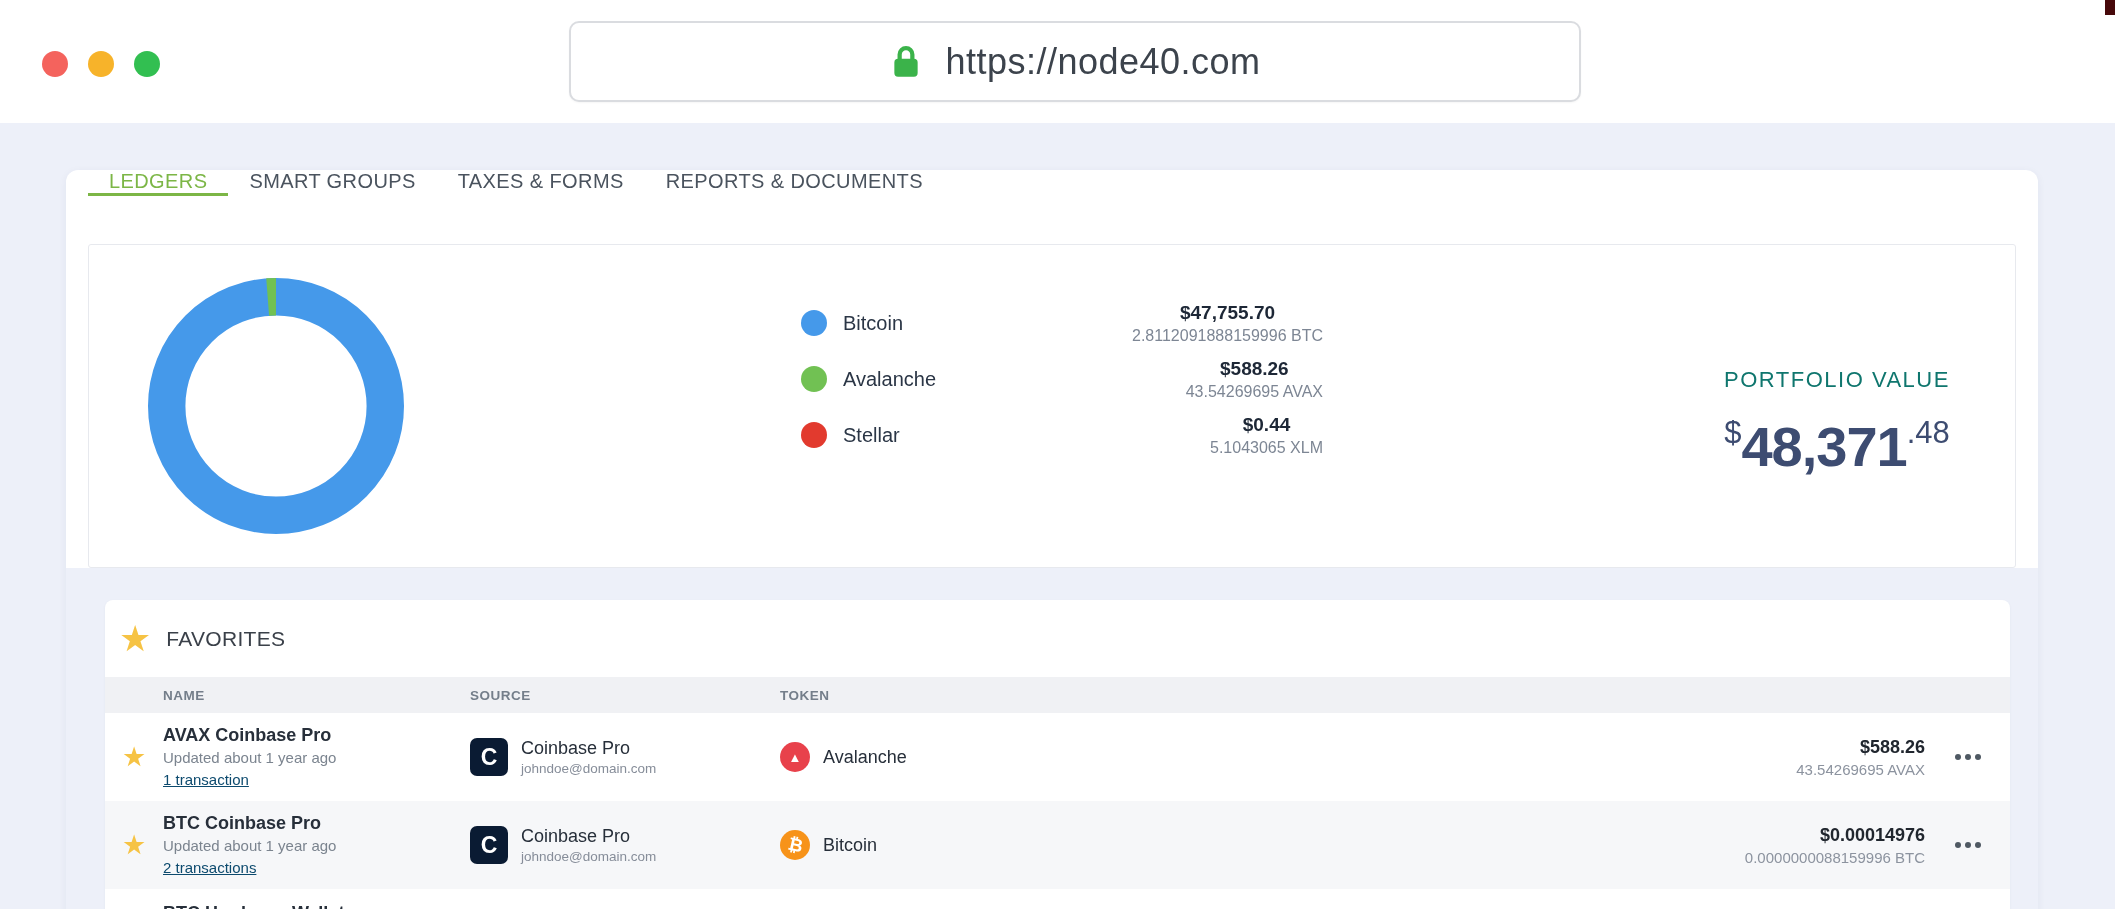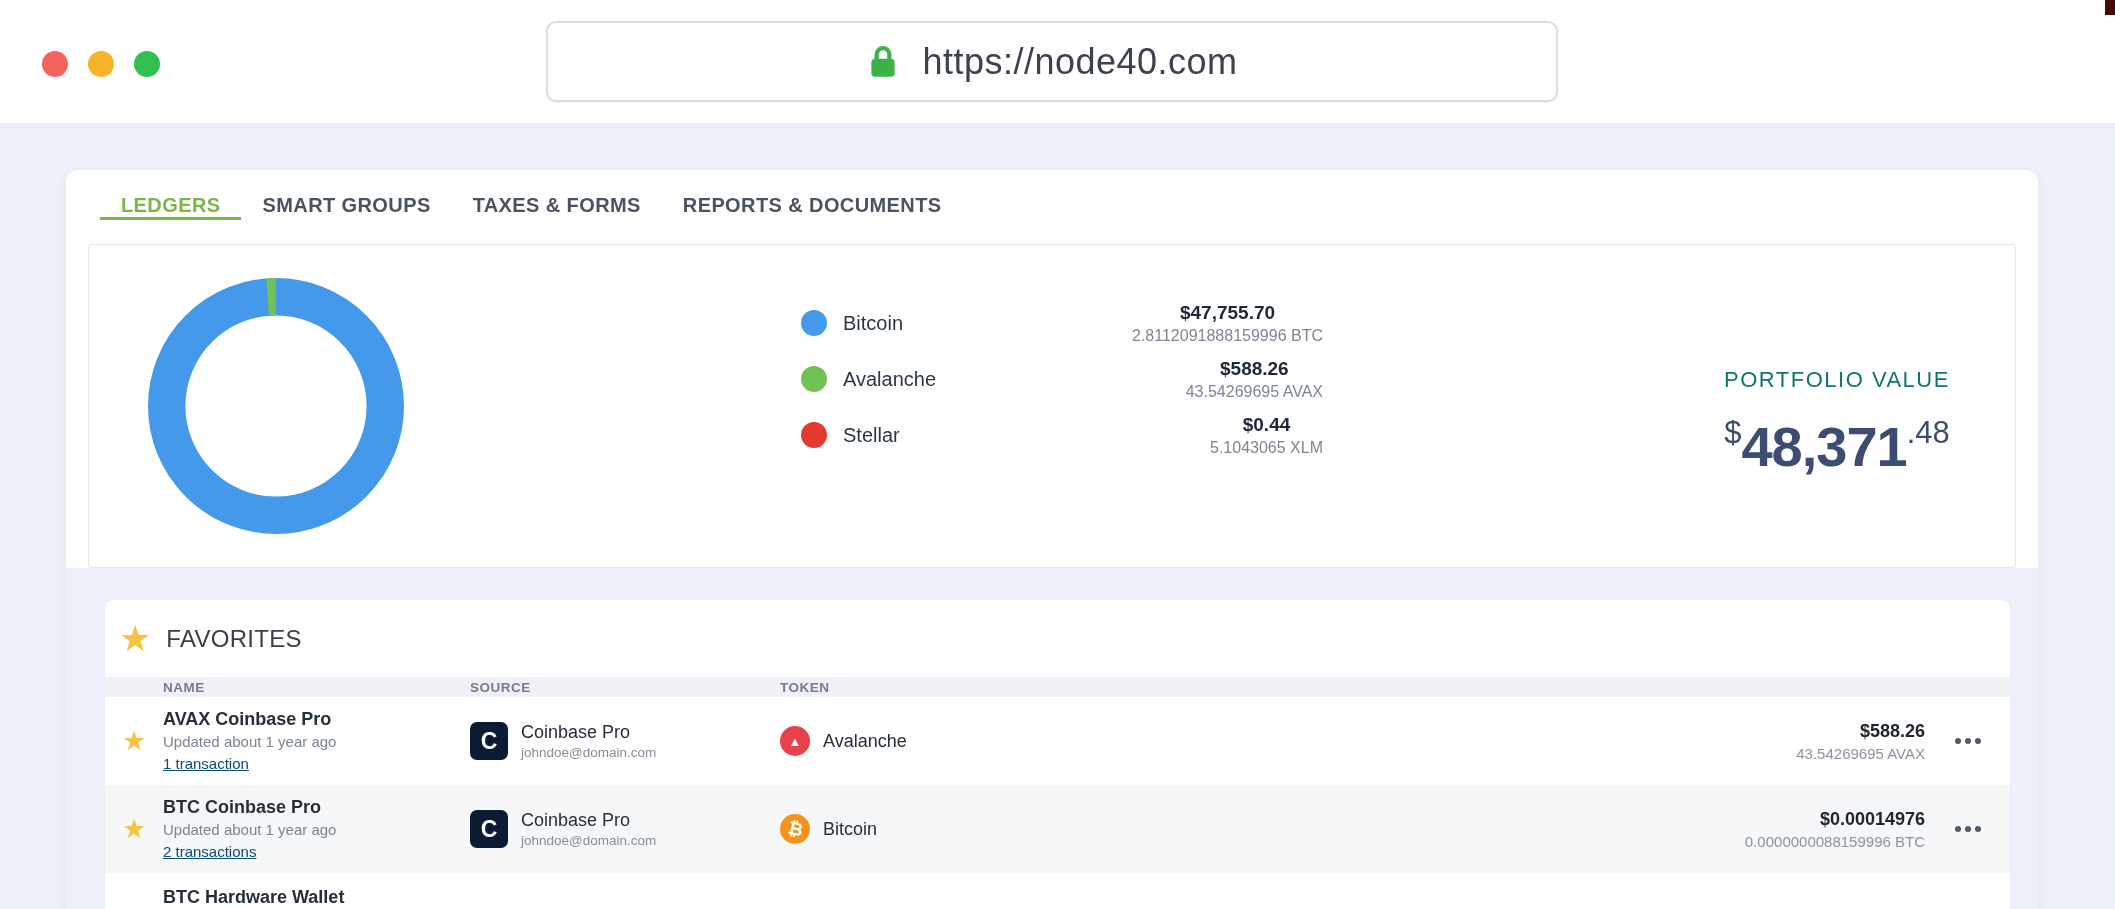--- a/index.html
+++ b/index.html
@@ -6,33 +6,33 @@
   html,body { width:2115px; height:909px; overflow:hidden; }
   body { font-family:"Liberation Sans", sans-serif; background:#edf0f9; position:relative; }
 
   
   .browser-header { position:absolute; top:0; left:0; width:2115px; height:123px; background:#ffffff; }
   .traffic { position:absolute; top:51px; left:42px; display:flex; gap:20px; }
   .light { width:26px; height:26px; border-radius:50%; }
   .light.red { background:#f4635d; }
   .light.yellow { background:#f7b32a; }
   .light.green { background:#32bf51; }
-  .url-bar { position:absolute; left:546px; top:21px; width:1012px; height:81px; background:#fff;
+  .url-bar { position:absolute; left:569px; top:21px; width:1012px; height:81px; background:#fff;
              border:2px solid #dadce0; border-radius:10px; display:flex; align-items:center;
              justify-content:center; gap:22px; box-shadow:0 1px 2px rgba(0,0,0,.04); }
   .url-text { font-size:36px; color:#3c434c; letter-spacing:.5px; }
   .corner-artifact { position:absolute; top:0; right:0; width:10px; height:15px; background:#47080a; }
 
   
   .page-bg { position:absolute; top:123px; left:0; width:2115px; height:786px; background:#edf0f9; }
   .card { position:absolute; left:66px; top:170px; width:1972px; height:900px; background:#ffffff;
           border-radius:12px; box-shadow:0 2px 8px rgba(40,50,80,.06); overflow:hidden; }
 
   
-  .tabs { display:flex; height:74px; padding-left:34px; align-items:center;font-weight:bold; }
+  .tabs { display:flex; height:74px; padding-left:22px; align-items:flex-start; }
   .tab { display:flex; align-items:center; padding:0 21px; font-size:20px; letter-spacing:.4px;
          color:#4a535e; cursor:pointer; border-bottom:3px solid transparent; }
   .tab.active { color:#7cb646; border-bottom-color:#7cb646; }
 
   
   .chart-box { position:relative; margin:0 22px; height:324px; border:1px solid #e7e9ee; border-radius:3px; background:#fff; }
   .donut { position:absolute; left:59px; top:33px; }
   .legend { position:absolute; left:712px; top:56px; width:522px; display:flex; flex-direction:column; gap:12px; }
   .legend-row { display:flex; justify-content:space-between; align-items:center; height:44px; }
   .legend-left { display:flex; align-items:center; gap:16px; }
@@ -51,24 +51,24 @@
   .pf-whole { font-size:56px; letter-spacing:-1px; }
   .pf-frac { font-size:31px; vertical-align:23px; font-weight:500; }
 
   
   .fav-section { position:absolute; left:0; top:398px; width:1972px; height:502px;
                  background:#edf0f9; padding:32px 28px 0 39px; }
   .fav-panel { width:1905px; background:#ffffff; border-radius:8px 8px 0 0; height:470px;
                box-shadow:0 1px 3px rgba(40,50,80,.05); }
   .fav-header { height:77px; display:flex; align-items:center; padding-left:14px; gap:15px; }
   .star-big { font-size:36px; color:#f6c344; line-height:36px; }
-  .fav-title { font-size:24px; font-weight:500; color:#3a4049; letter-spacing:.3px; }
+  .fav-title { font-size:21px; font-weight:500; color:#3a4049; letter-spacing:.3px; }
 
   .grid { display:grid; grid-template-columns:58px 307px 310px 390px 755px 85px; align-items:center; }
-  .thead { height:20px; background:#f0f1f4; font-size:13.5px; font-weight:bold; color:#747e8a; letter-spacing:.5px; }
+  .thead { height:36px; background:#f0f1f4; font-size:13.5px; font-weight:bold; color:#747e8a; letter-spacing:.5px; }
   .th-right { text-align:right; }
   .trow { height:88px; }
   .trow.alt { background:#f6f7f9; }
   .cell-star { text-align:center; font-size:27px; color:#f6c344; }
   .name-main { font-size:18px; font-weight:bold; color:#272f3a; line-height:24px; }
   .name-sub { font-size:15px; color:#7b848f; line-height:22px; }
   .name-link { font-size:15px; color:#0c4a6e; text-decoration:underline; line-height:22px; cursor:pointer; display:inline-block; }
   .src { display:flex; align-items:center; gap:13px; }
   .src-icon { width:38px; height:38px; border-radius:7px; background:#0a1b33; color:#fff; font-weight:bold;
               font-size:23px; display:flex; align-items:center; justify-content:center; }

